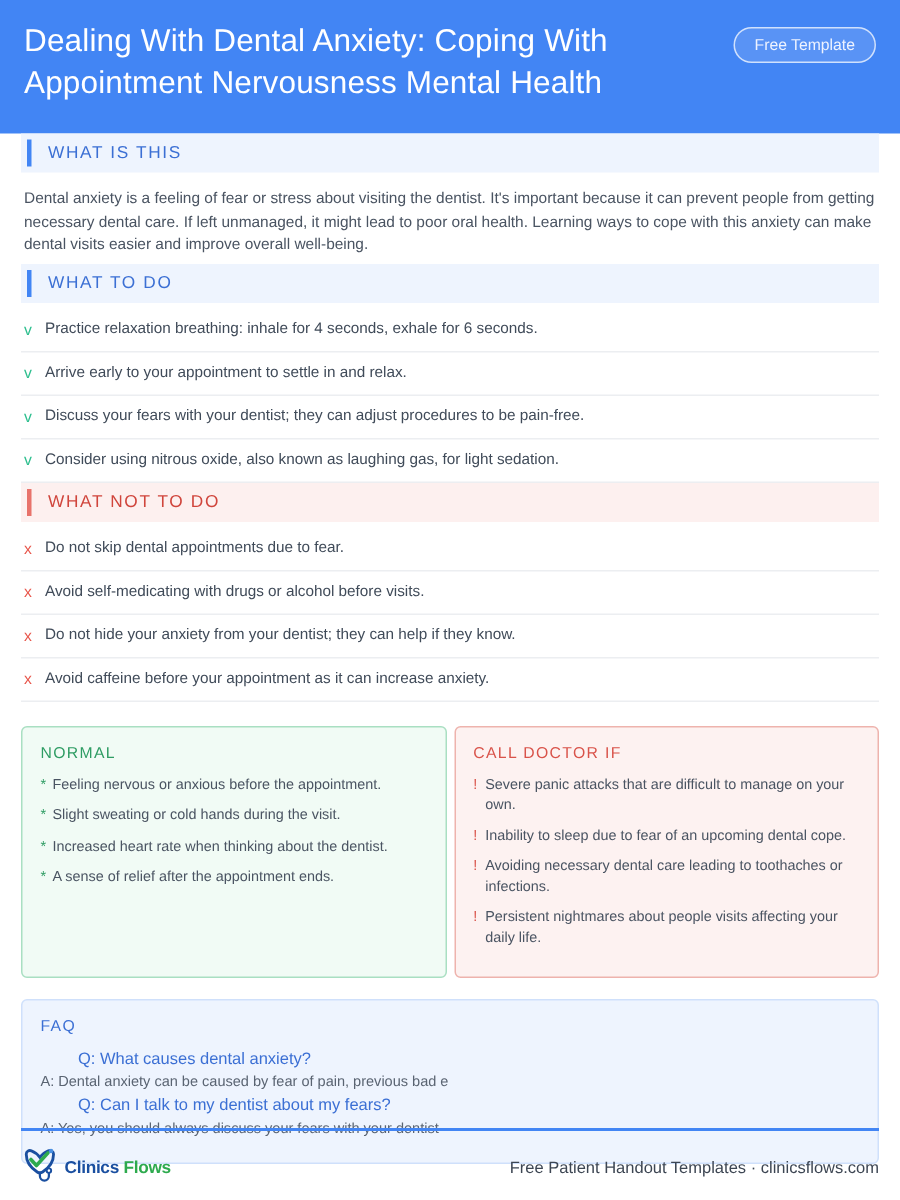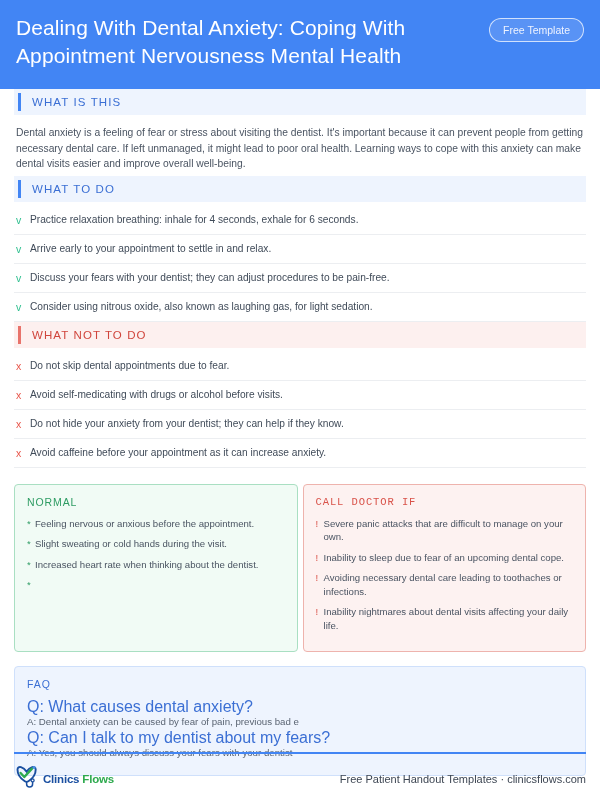--- a/index.html
+++ b/index.html
@@ -135,21 +135,21 @@
   .card-red {
     background: #fdf2f1;
     border: 1px solid #eeb3ad;
   }
   .card-title {
     font-size: 10.5px;
     letter-spacing: 0.9px;
     margin-bottom: 9px;
   }
   .card-green .card-title { color: #2e9c63; }
-  .card-red .card-title { color: #d9534a; font-family: Liberation Mono, monospace; }
+  .card-red .card-title { color: #d9534a; }
   .card-item {
     display: flex;
     font-size: 9.6px;
     line-height: 13.5px;
     color: #4a5462;
     margin-bottom: 7px;
   }
   .card-item .bullet {
     flex: 0 0 8px;
   }
@@ -166,23 +166,24 @@
     box-sizing: border-box;
     min-height: 84px;
   }
   .faq-title {
     font-size: 10.5px;
     letter-spacing: 0.9px;
     color: #3b6fd4;
     margin-bottom: 9px;
   }
   .faq-q {
-    font-size: 16px;
+    font-size: 11px;
     line-height: 15px;
     color: #3b6fd4;
+    margin-left: 25px;
   }
   .faq-a {
     font-size: 9.7px;
     line-height: 15px;
     color: #5a6472;
     margin-bottom: 1px;
   }
 
   
   .footer-rule {
@@ -295,40 +296,41 @@
         <div class="card-item">
           <span class="bullet">*</span>
           <span>Slight sweating or cold hands during the visit.</span>
         </div>
         <div class="card-item">
           <span class="bullet">*</span>
           <span>Increased heart rate when thinking about the dentist.</span>
         </div>
         <div class="card-item">
           <span class="bullet">*</span>
+          <span>A sense of relief after the appointment ends.</span>
         </div>
       </div>
 
       <div class="card card-red">
         <div class="card-title">CALL DOCTOR IF</div>
         <div class="card-item">
           <span class="bullet">!</span>
           <span>Severe panic attacks that are difficult to manage on your own.</span>
         </div>
         <div class="card-item">
           <span class="bullet">!</span>
           <span>Inability to sleep due to fear of an upcoming dental cope.</span>
         </div>
         <div class="card-item">
           <span class="bullet">!</span>
           <span>Avoiding necessary dental care leading to toothaches or infections.</span>
         </div>
         <div class="card-item">
           <span class="bullet">!</span>
-          <span>Inability nightmares about dental visits affecting your daily life.</span>
+          <span>Persistent nightmares about people visits affecting your daily life.</span>
         </div>
       </div>
 
     </div>
 
     <div class="faq">
       <div class="faq-title">FAQ</div>
       <div class="faq-q">Q: What causes dental anxiety?</div>
       <div class="faq-a">A: Dental anxiety can be caused by fear of pain, previous bad e</div>
       <div class="faq-q">Q: Can I talk to my dentist about my fears?</div>

